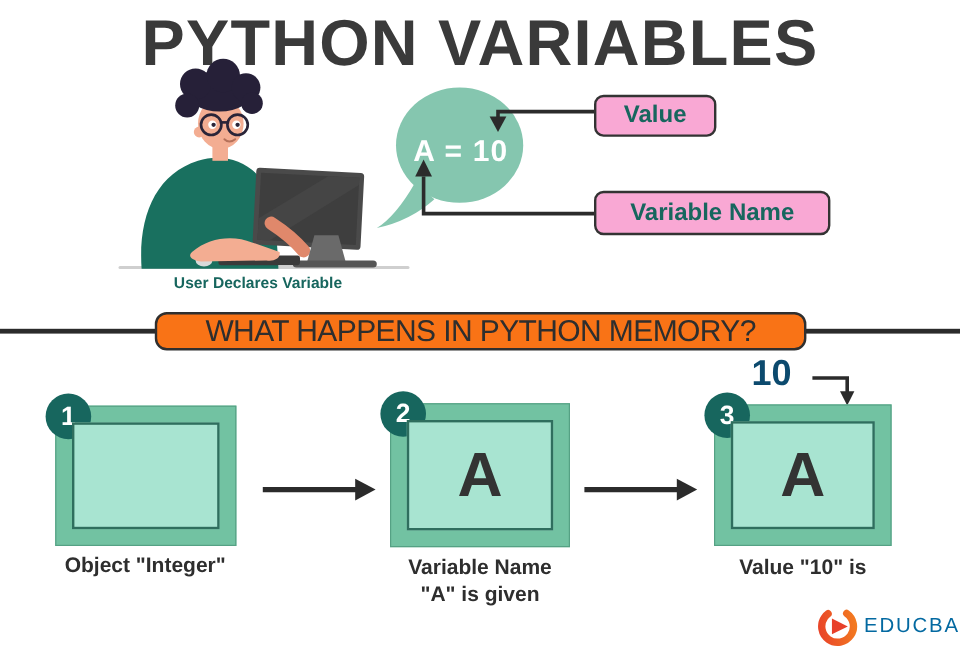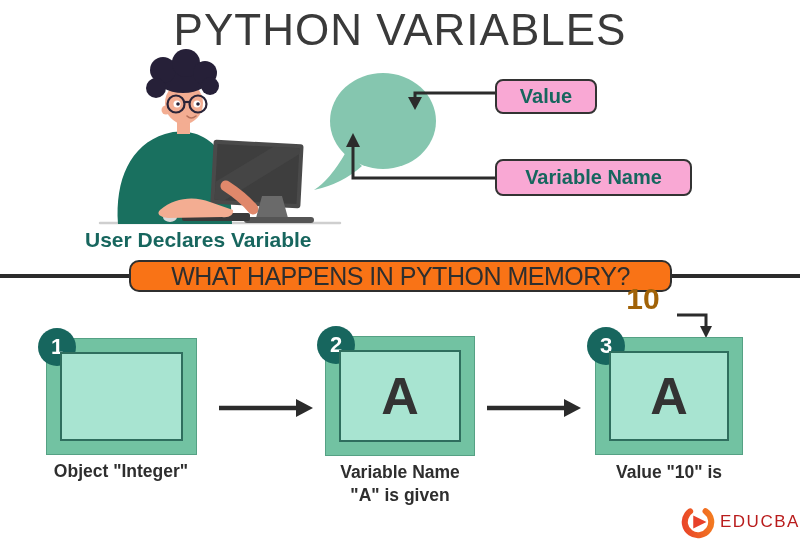--- a/index.html
+++ b/index.html
@@ -2,37 +2,37 @@
 <html><head>
 <meta charset="utf-8">
 <style>
   html,body { margin:0; padding:0; background:#fff; }
   .canvas {
     position:relative; width:800px; height:548px; background:#ffffff;
     font-family:"Liberation Sans", sans-serif; overflow:hidden;
   }
   .title {
     position:absolute; top:5px; left:0; width:100%; text-align:center;
-    font-size:44px; font-weight:normal; color:#3a3a3a; letter-spacing:1px;
+    font-size:54px; font-weight:bold; color:#3a3a3a; letter-spacing:1px;
   }
   .svg-overlay { position:absolute; left:0; top:0; width:800px; height:548px; pointer-events:none; }
   .bubble-text {
     position:absolute; left:331px; top:112px; width:106px; text-align:center;
     font-size:25px; font-weight:bold; color:#ffffff; letter-spacing:1px;
   }
   .callout {
     position:absolute; background:#f9a8d4; border:2px solid #333333; border-radius:8px;
     display:flex; align-items:center; justify-content:center; box-sizing:border-box;
     font-weight:bold; font-size:20px; color:#17665e;
   }
   .callout-value   { left:495px; top:79px;  width:102px; height:35px; }
   .callout-varname { left:495px; top:159px; width:197px; height:37px; }
   .user-caption {
-    position:absolute; left:85px; top:228px; width:260px; text-align:left;
-    font-size:21px; font-weight:bold; color:#17665e;
+    position:absolute; left:85px; top:228px; width:260px; text-align:center;
+    font-size:13px; font-weight:bold; color:#17665e;
   }
   .divider { position:absolute; left:0; top:274px; width:800px; height:4px; background:#2b2b2b; }
   .banner {
     position:absolute; left:129px; top:260px; width:543px; height:32px;
     background:#f97316; border:2px solid #2f2f2f; border-radius:10px; box-sizing:border-box;
     display:flex; align-items:center; justify-content:center;
     font-size:25px; font-weight:normal; color:#2e2e2e; letter-spacing:-0.5px;
   }
   .step-box { position:absolute; background:#72c2a2; border:1px solid #55a184; box-sizing:border-box; }
   .step-box-1 { left:46px;  top:338px; width:151px; height:117px; }
@@ -50,25 +50,25 @@
     font-size:22px; font-weight:bold;
   }
   .step-caption {
     position:absolute; width:230px; text-align:center;
     font-size:17.5px; font-weight:bold; color:#2e2e2e; line-height:1.3;
   }
   .caption-1 { left:6px;   top:460px; }
   .caption-2 { left:285px; top:461px; }
   .caption-3 { left:554px; top:461px; }
   .ten-label {
-    position:absolute; left:612px; top:282px; width:62px; text-align:center;
-    font-size:30px; font-weight:bold; color:#a16207;
+    position:absolute; left:612px; top:295px; width:62px; text-align:center;
+    font-size:30px; font-weight:bold; color:#0c4a6e;
   }
   .logo { position:absolute; left:681px; top:505px; display:flex; align-items:center; gap:5px; }
-  .logo-text { font-size:17px; color:#b91c1c; letter-spacing:1.5px; }
+  .logo-text { font-size:17px; color:#0369a1; letter-spacing:1.5px; }
 </style>
 </head>
 <body>
 
 <div class="canvas">
 
   <div class="title">PYTHON VARIABLES</div>
 
   <svg class="svg-overlay" viewBox="0 0 800 548" xmlns="http://www.w3.org/2000/svg">
 
@@ -145,20 +145,21 @@
     <g>
       <line x1="219" y1="408" x2="297" y2="408" stroke="#2b2b2b" stroke-width="4.5"></line>
       <polygon points="296,399 296,417 313,408" fill="#2b2b2b"></polygon>
     </g>
     <g>
       <line x1="487" y1="408" x2="565" y2="408" stroke="#2b2b2b" stroke-width="4.5"></line>
       <polygon points="564,399 564,417 581,408" fill="#2b2b2b"></polygon>
     </g>
   </svg>
 
+  <div class="bubble-text">A = 10</div>
 
   <div class="callout callout-value">
     <span>Value</span>
   </div>
   <div class="callout callout-varname">
     <span>Variable Name</span>
   </div>
 
   <div class="user-caption">User Declares Variable</div>
 

